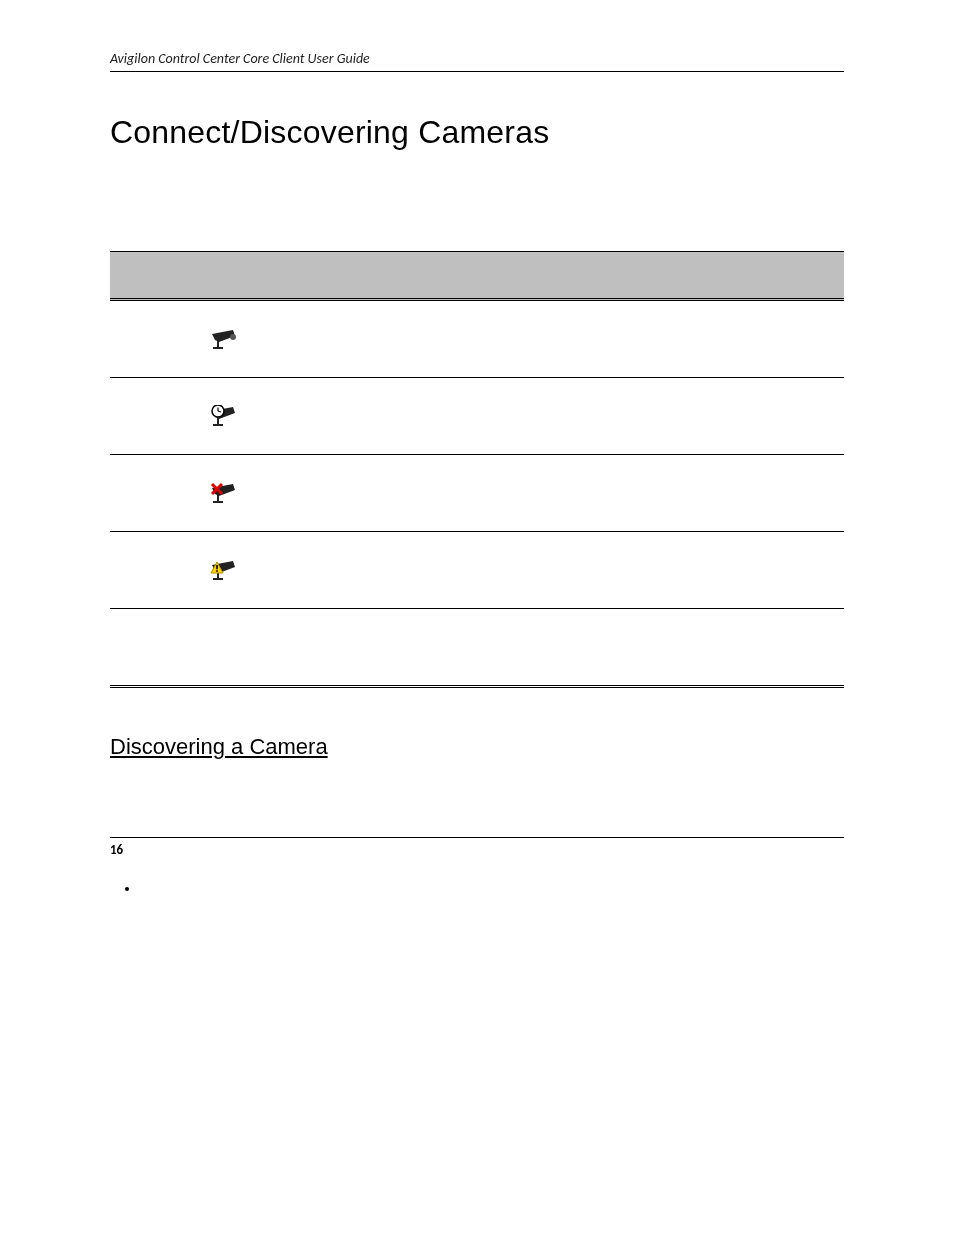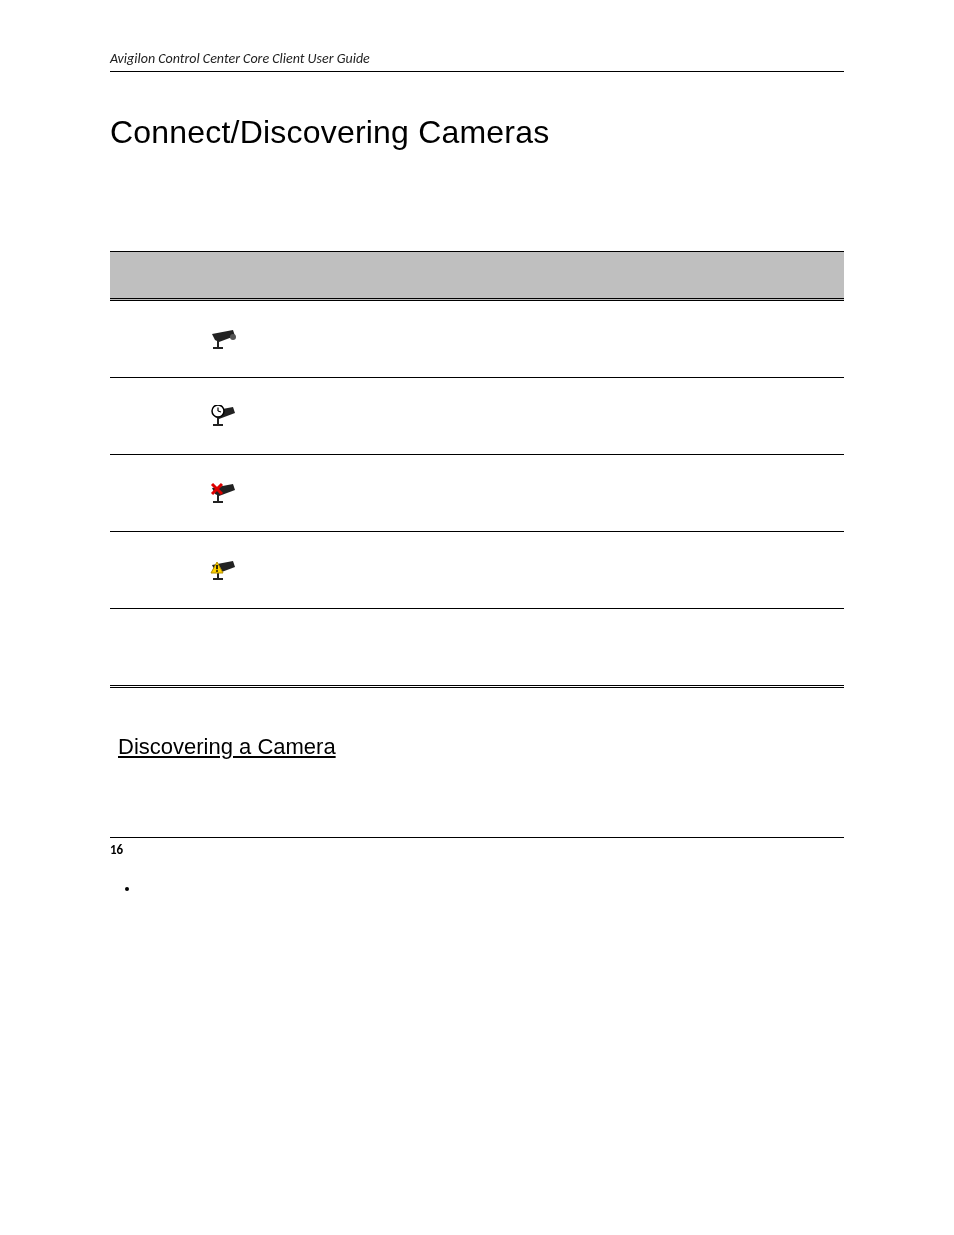--- a/index.html
+++ b/index.html
@@ -54,21 +54,21 @@
   tbody tr:last-child td {
     border-bottom: 3px double #000;
   }
   .col-icon { width: 230px; }
   .icon-cell svg { display: block; margin: 0 auto; }
   .h2 {
     font-family: Arial, Helvetica, sans-serif;
     font-size: 22px;
     font-weight: 400;
     text-decoration: underline;
-    margin: 46px 0 0 8px;
+    margin: 46px 0 0 0;
   }
   .bullet-list {
     margin: 120px 0 0 30px;
     padding: 0;
     list-style: disc;
     font-size: 14px;
   }
   .bullet-list li { min-height: 14px; }
   .footer {
     position: absolute;

